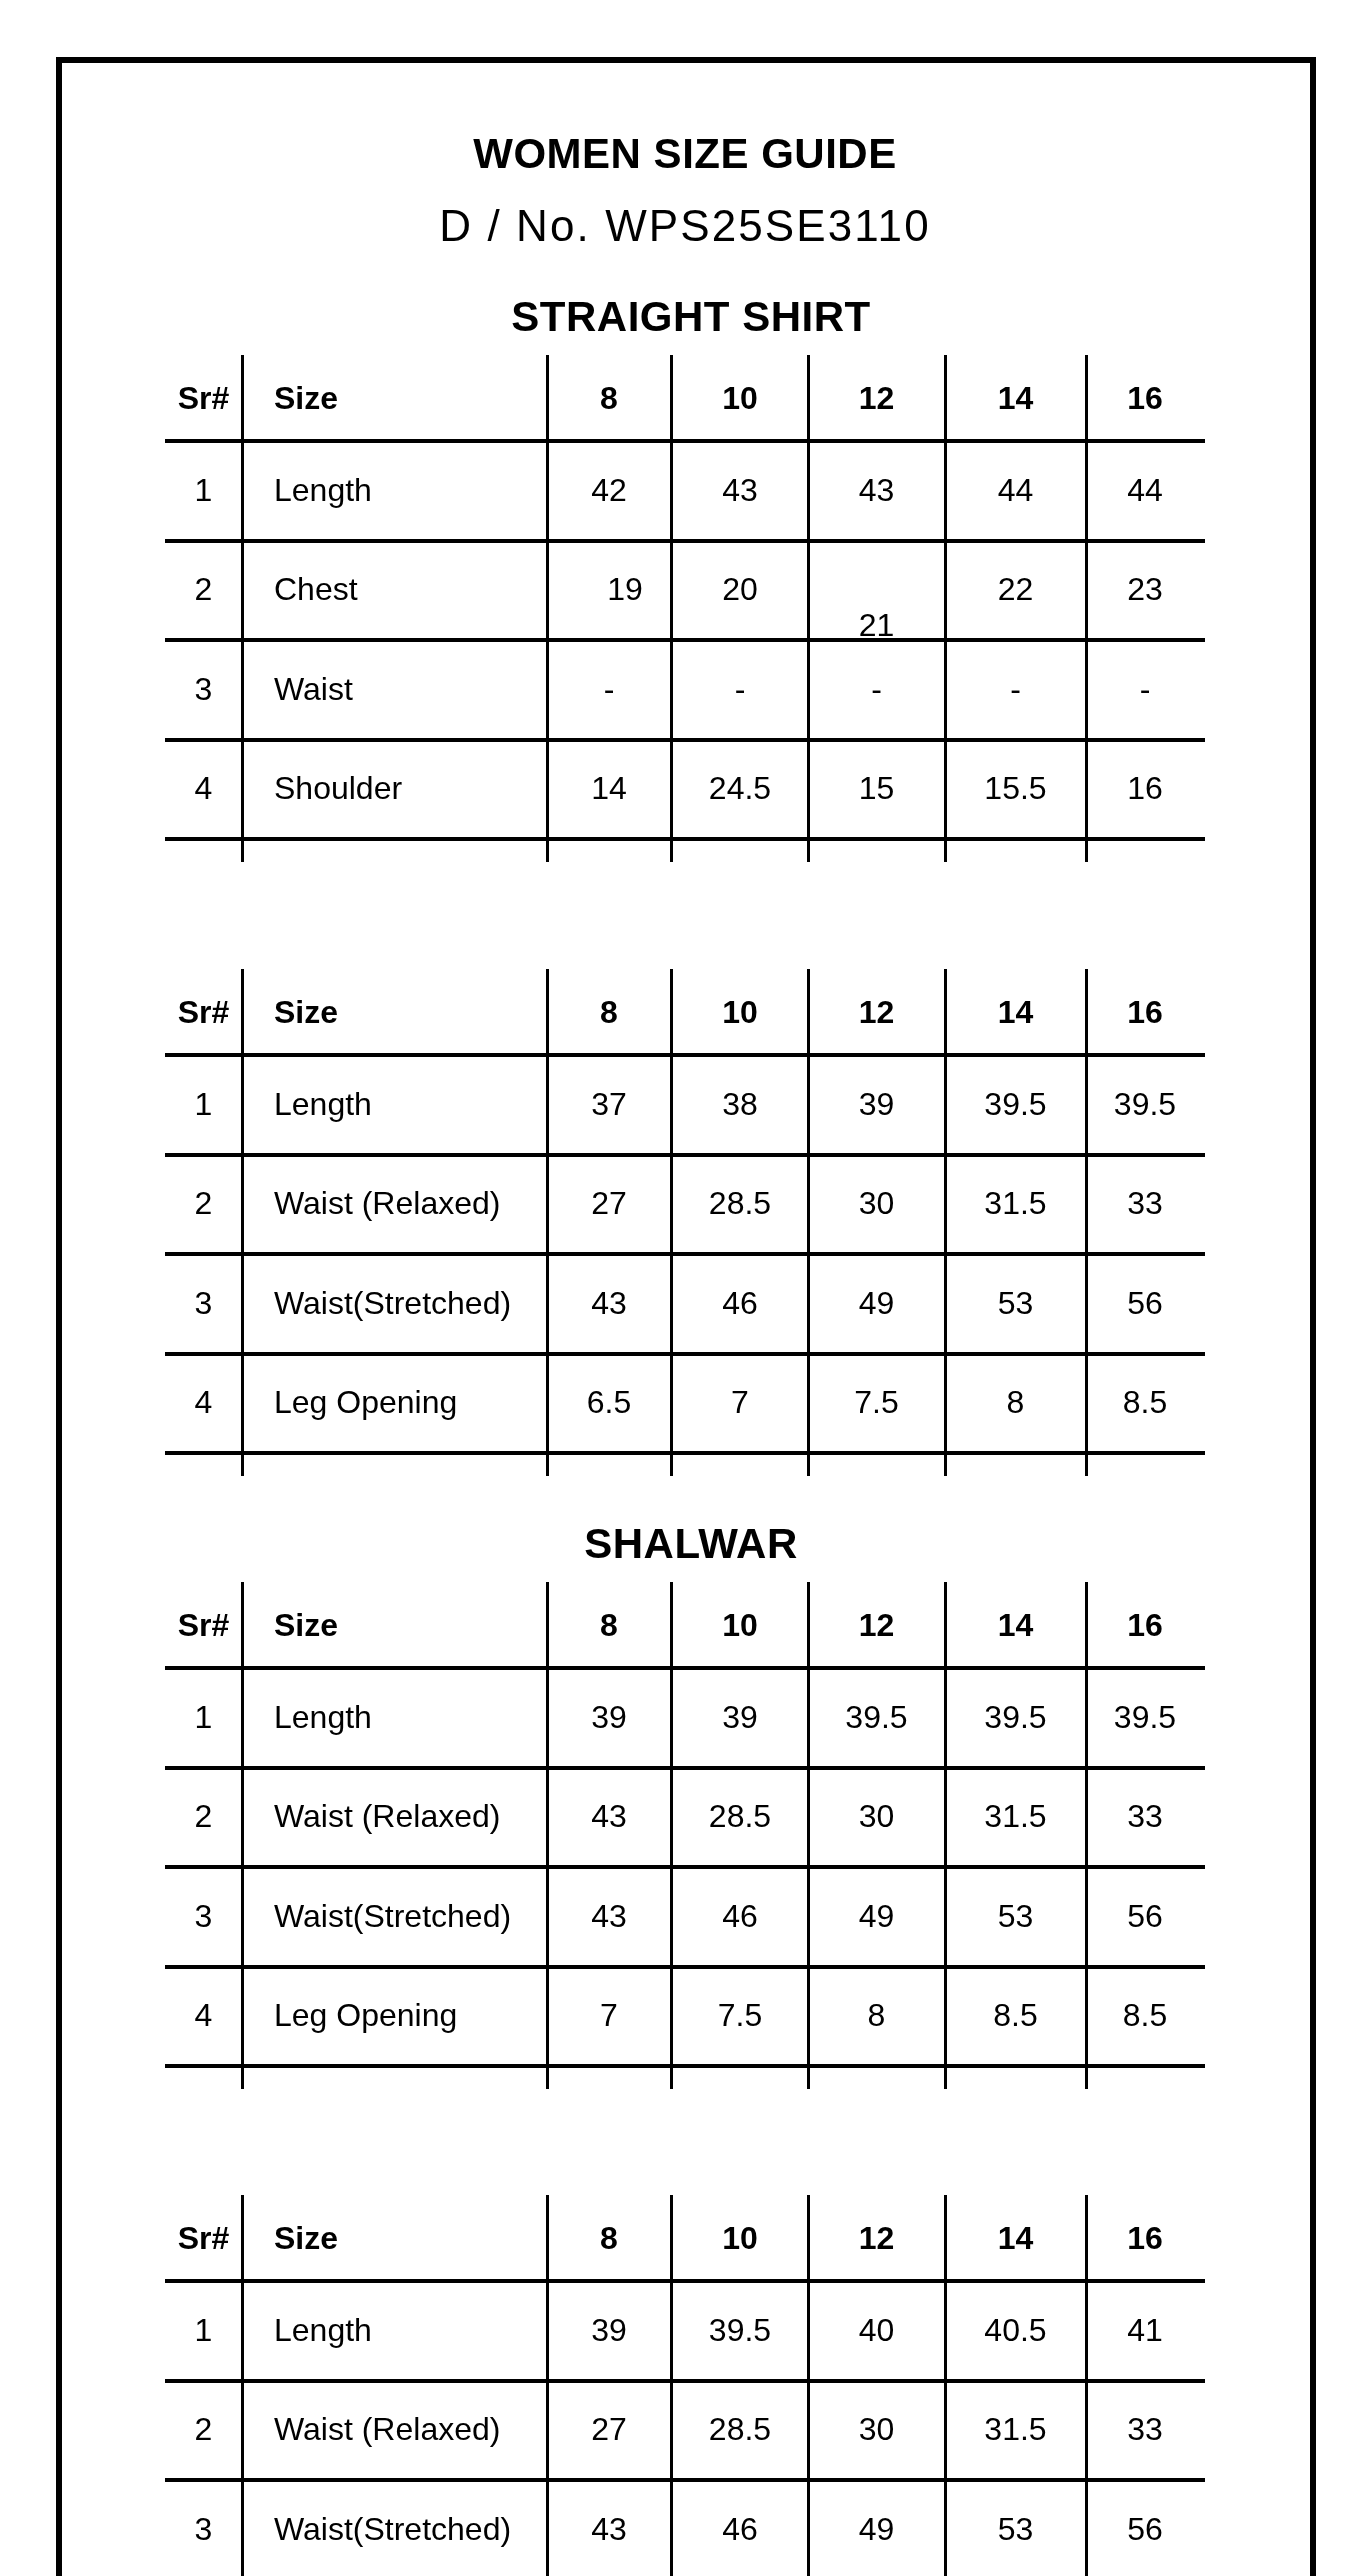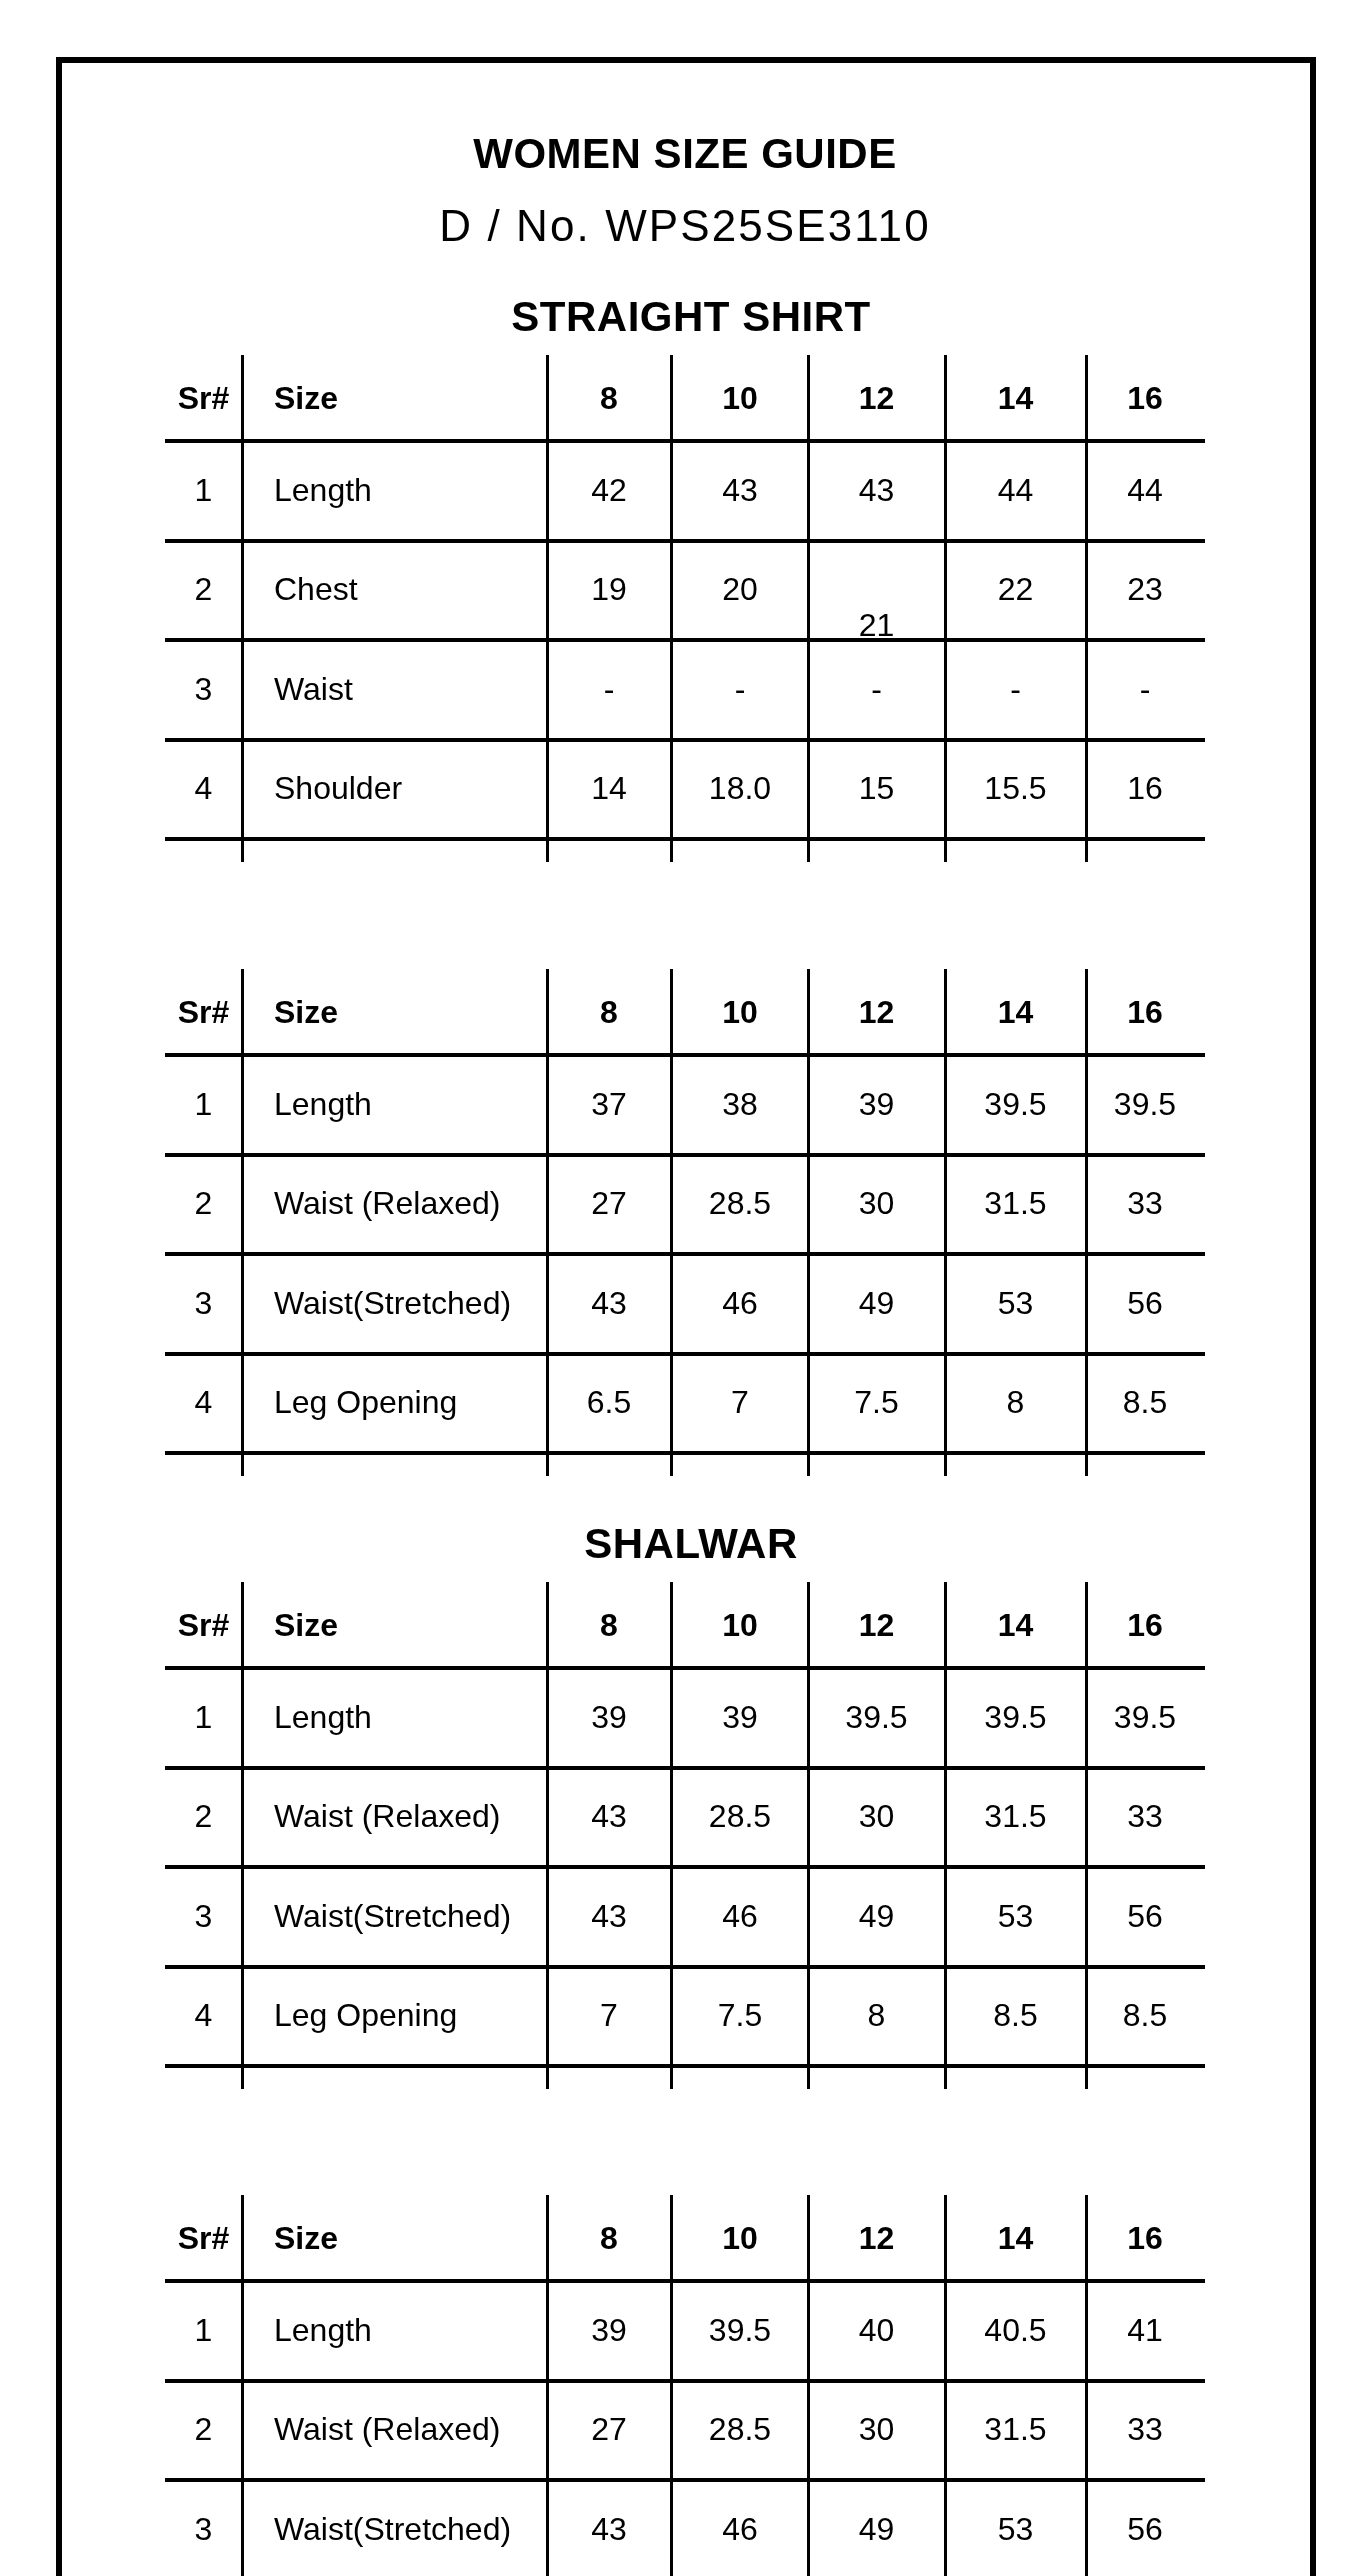--- a/index.html
+++ b/index.html
@@ -120,36 +120,36 @@
       <div class="cell header-cell center" style="left: 1086px; width: 118px; top: 0px; height: 86px; line-height: 86px;">16</div>
       <div class="cell data-cell center" style="left: 165px; width: 77px; top: 86px; height: 99px; line-height: 99px;">1</div>
       <div class="cell data-cell left" style="left: 274px; width: 268px; top: 86px; height: 99px; line-height: 99px;">Length</div>
       <div class="cell data-cell center" style="left: 547px; width: 124px; top: 86px; height: 99px; line-height: 99px;">42</div>
       <div class="cell data-cell center" style="left: 671px; width: 138px; top: 86px; height: 99px; line-height: 99px;">43</div>
       <div class="cell data-cell center" style="left: 808px; width: 137px; top: 86px; height: 99px; line-height: 99px;">43</div>
       <div class="cell data-cell center" style="left: 945px; width: 141px; top: 86px; height: 99px; line-height: 99px;">44</div>
       <div class="cell data-cell center" style="left: 1086px; width: 118px; top: 86px; height: 99px; line-height: 99px;">44</div>
       <div class="cell data-cell center" style="left: 165px; width: 77px; top: 185px; height: 99px; line-height: 99px;">2</div>
       <div class="cell data-cell left" style="left: 274px; width: 268px; top: 185px; height: 99px; line-height: 99px;">Chest</div>
-      <div class="cell data-cell center" style="left: 547px; width: 124px; top: 185px; height: 99px; line-height: 99px;">19</div>
+      <div class="cell data-cell center" style="left: 547px; width: 124px; top: 185px; height: 99px; line-height: 99px; padding-left: 16px;">19</div>
       <div class="cell data-cell center" style="left: 671px; width: 138px; top: 185px; height: 99px; line-height: 99px;">20</div>
       <div class="cell data-cell center" style="left: 808px; width: 137px; top: 185px; height: 99px; line-height: 99px; margin-top: 36px;">21</div>
       <div class="cell data-cell center" style="left: 945px; width: 141px; top: 185px; height: 99px; line-height: 99px;">22</div>
       <div class="cell data-cell center" style="left: 1086px; width: 118px; top: 185px; height: 99px; line-height: 99px;">23</div>
       <div class="cell data-cell center" style="left: 165px; width: 77px; top: 285px; height: 99px; line-height: 99px;">3</div>
       <div class="cell data-cell left" style="left: 274px; width: 268px; top: 285px; height: 99px; line-height: 99px;">Waist</div>
       <div class="cell data-cell center" style="left: 547px; width: 124px; top: 285px; height: 99px; line-height: 99px;">-</div>
       <div class="cell data-cell center" style="left: 671px; width: 138px; top: 285px; height: 99px; line-height: 99px;">-</div>
       <div class="cell data-cell center" style="left: 808px; width: 137px; top: 285px; height: 99px; line-height: 99px;">-</div>
       <div class="cell data-cell center" style="left: 945px; width: 141px; top: 285px; height: 99px; line-height: 99px;">-</div>
       <div class="cell data-cell center" style="left: 1086px; width: 118px; top: 285px; height: 99px; line-height: 99px;">-</div>
       <div class="cell data-cell center" style="left: 165px; width: 77px; top: 384px; height: 99px; line-height: 99px;">4</div>
       <div class="cell data-cell left" style="left: 274px; width: 268px; top: 384px; height: 99px; line-height: 99px;">Shoulder</div>
       <div class="cell data-cell center" style="left: 547px; width: 124px; top: 384px; height: 99px; line-height: 99px;">14</div>
-      <div class="cell data-cell center" style="left: 671px; width: 138px; top: 384px; height: 99px; line-height: 99px;">18.0</div>
+      <div class="cell data-cell center" style="left: 671px; width: 138px; top: 384px; height: 99px; line-height: 99px;">24.5</div>
       <div class="cell data-cell center" style="left: 808px; width: 137px; top: 384px; height: 99px; line-height: 99px;">15</div>
       <div class="cell data-cell center" style="left: 945px; width: 141px; top: 384px; height: 99px; line-height: 99px;">15.5</div>
       <div class="cell data-cell center" style="left: 1086px; width: 118px; top: 384px; height: 99px; line-height: 99px;">16</div>
     </div>
     <div class="table-block" style="top: 969px;">
       <div class="vline" style="left: 241px;"></div>
       <div class="vline" style="left: 546px;"></div>
       <div class="vline" style="left: 670px;"></div>
       <div class="vline" style="left: 807px;"></div>
       <div class="vline" style="left: 944px;"></div>

